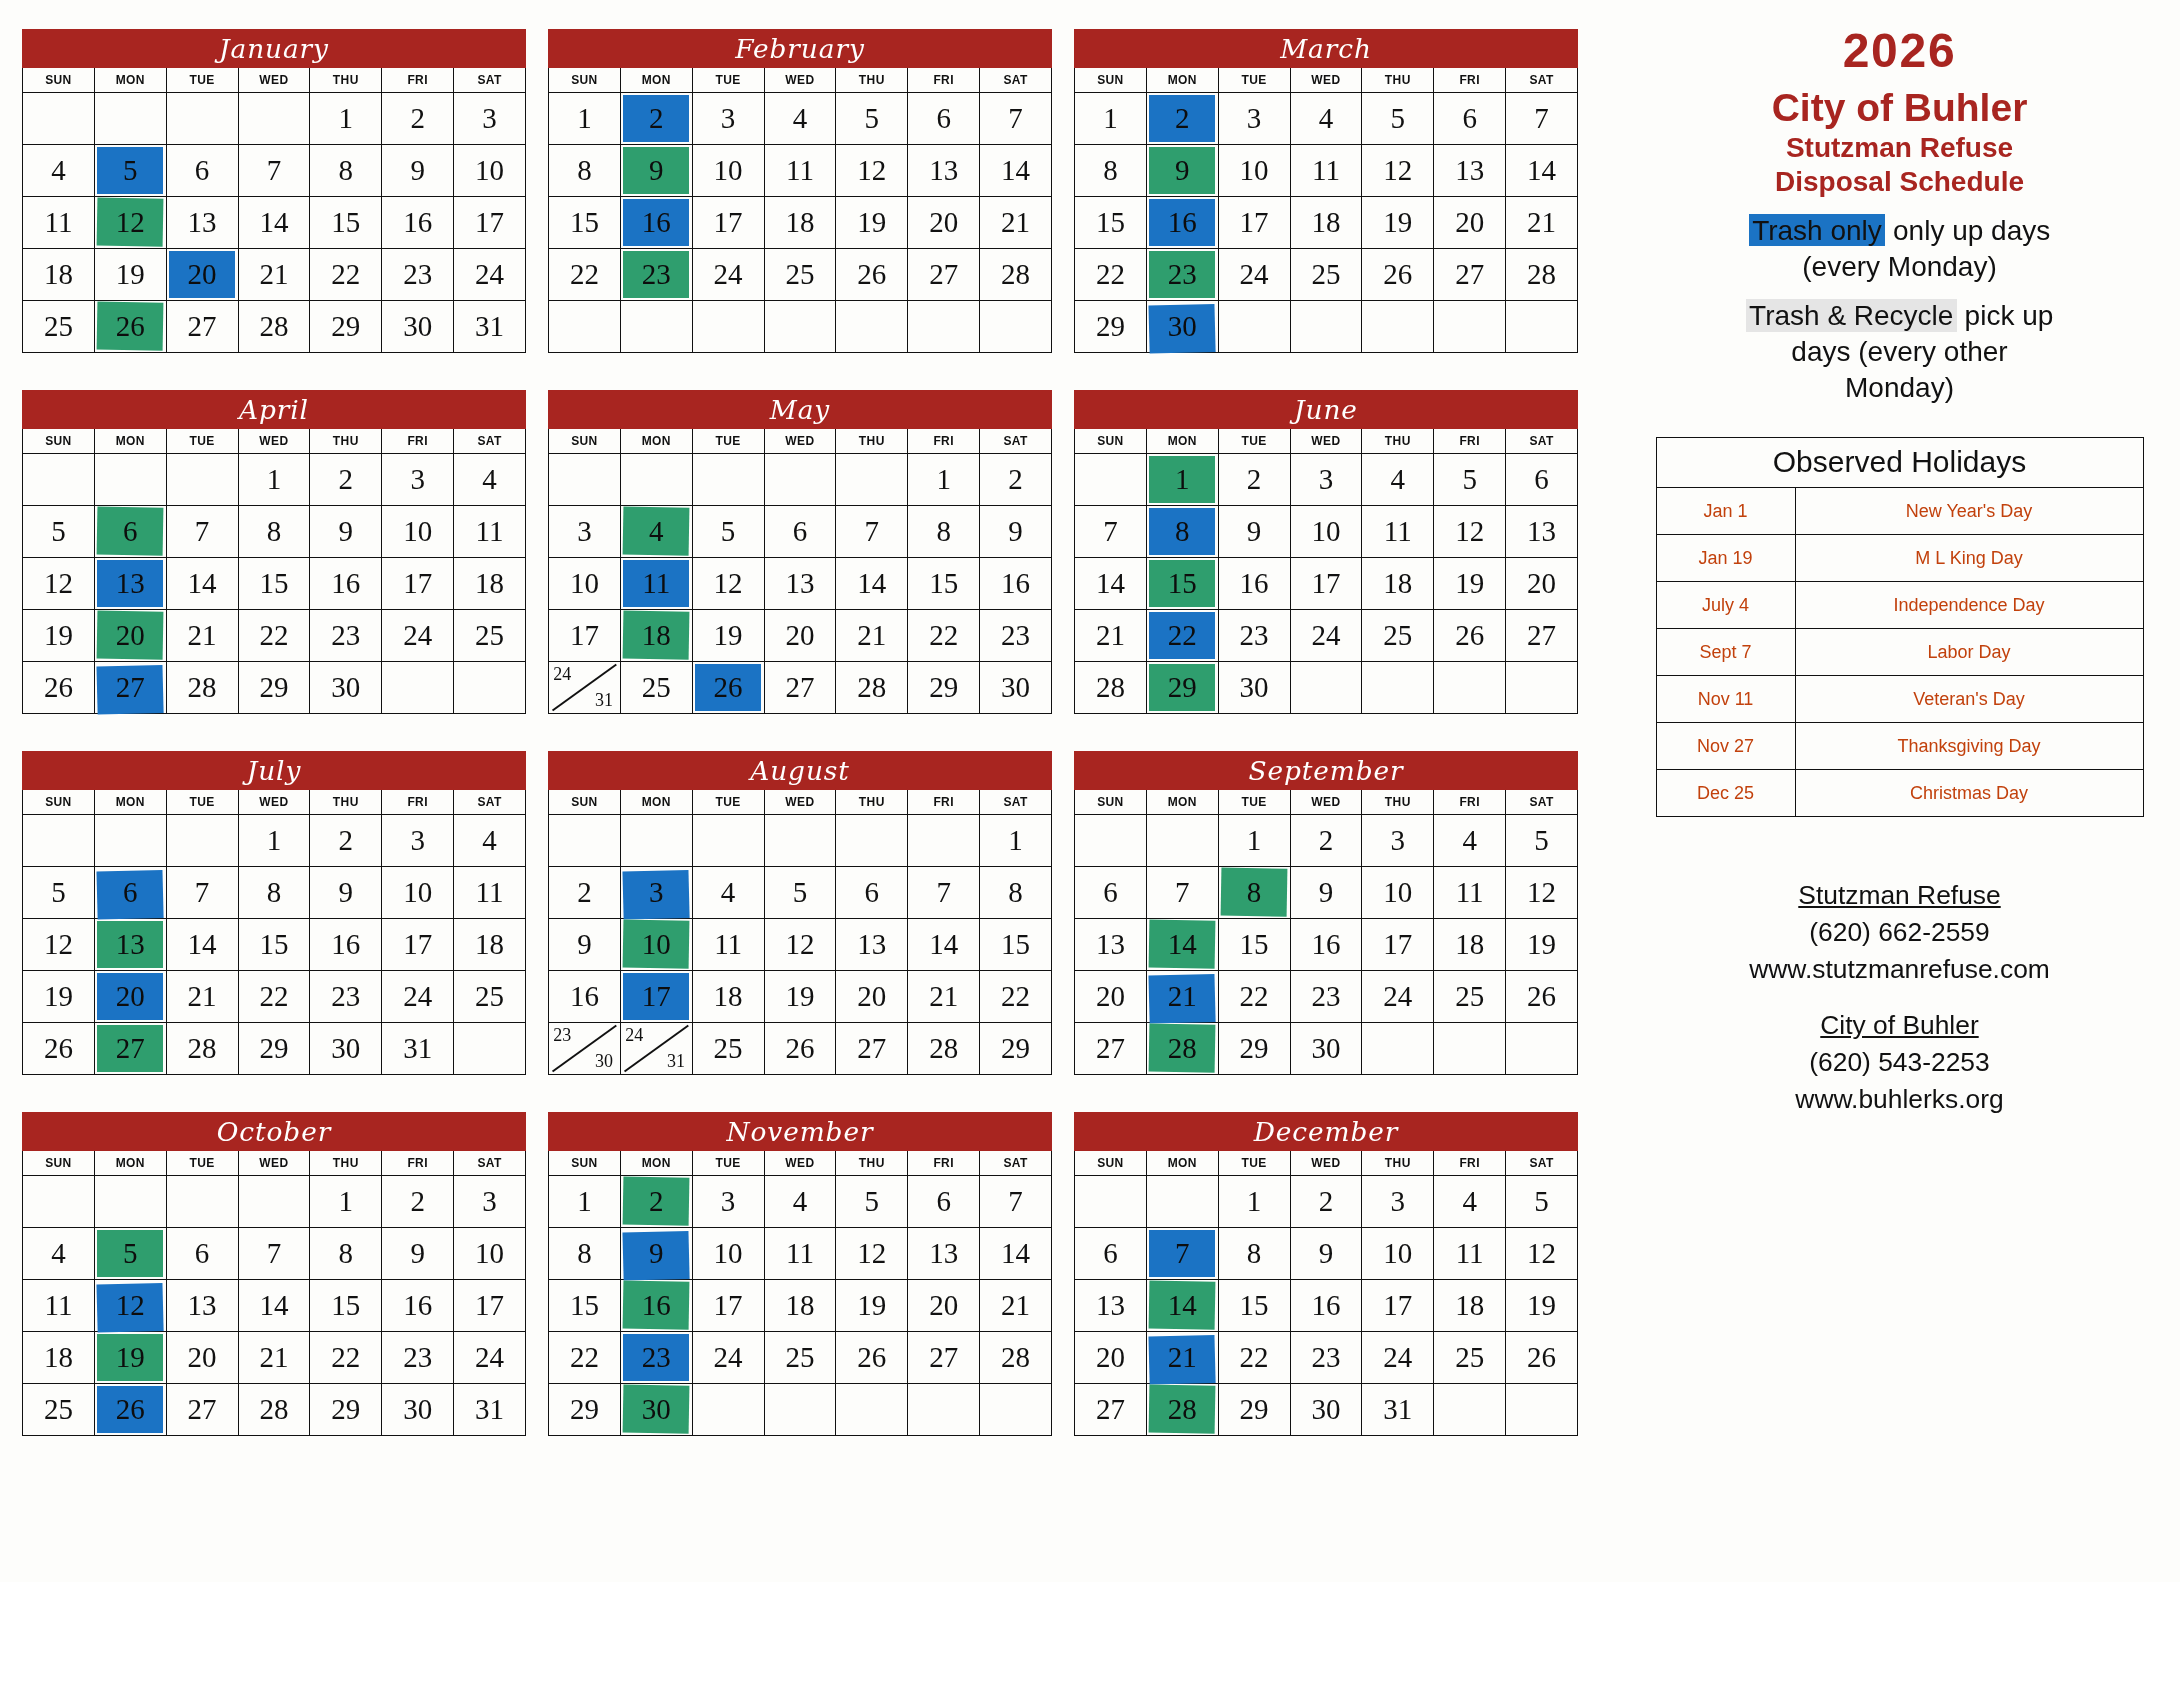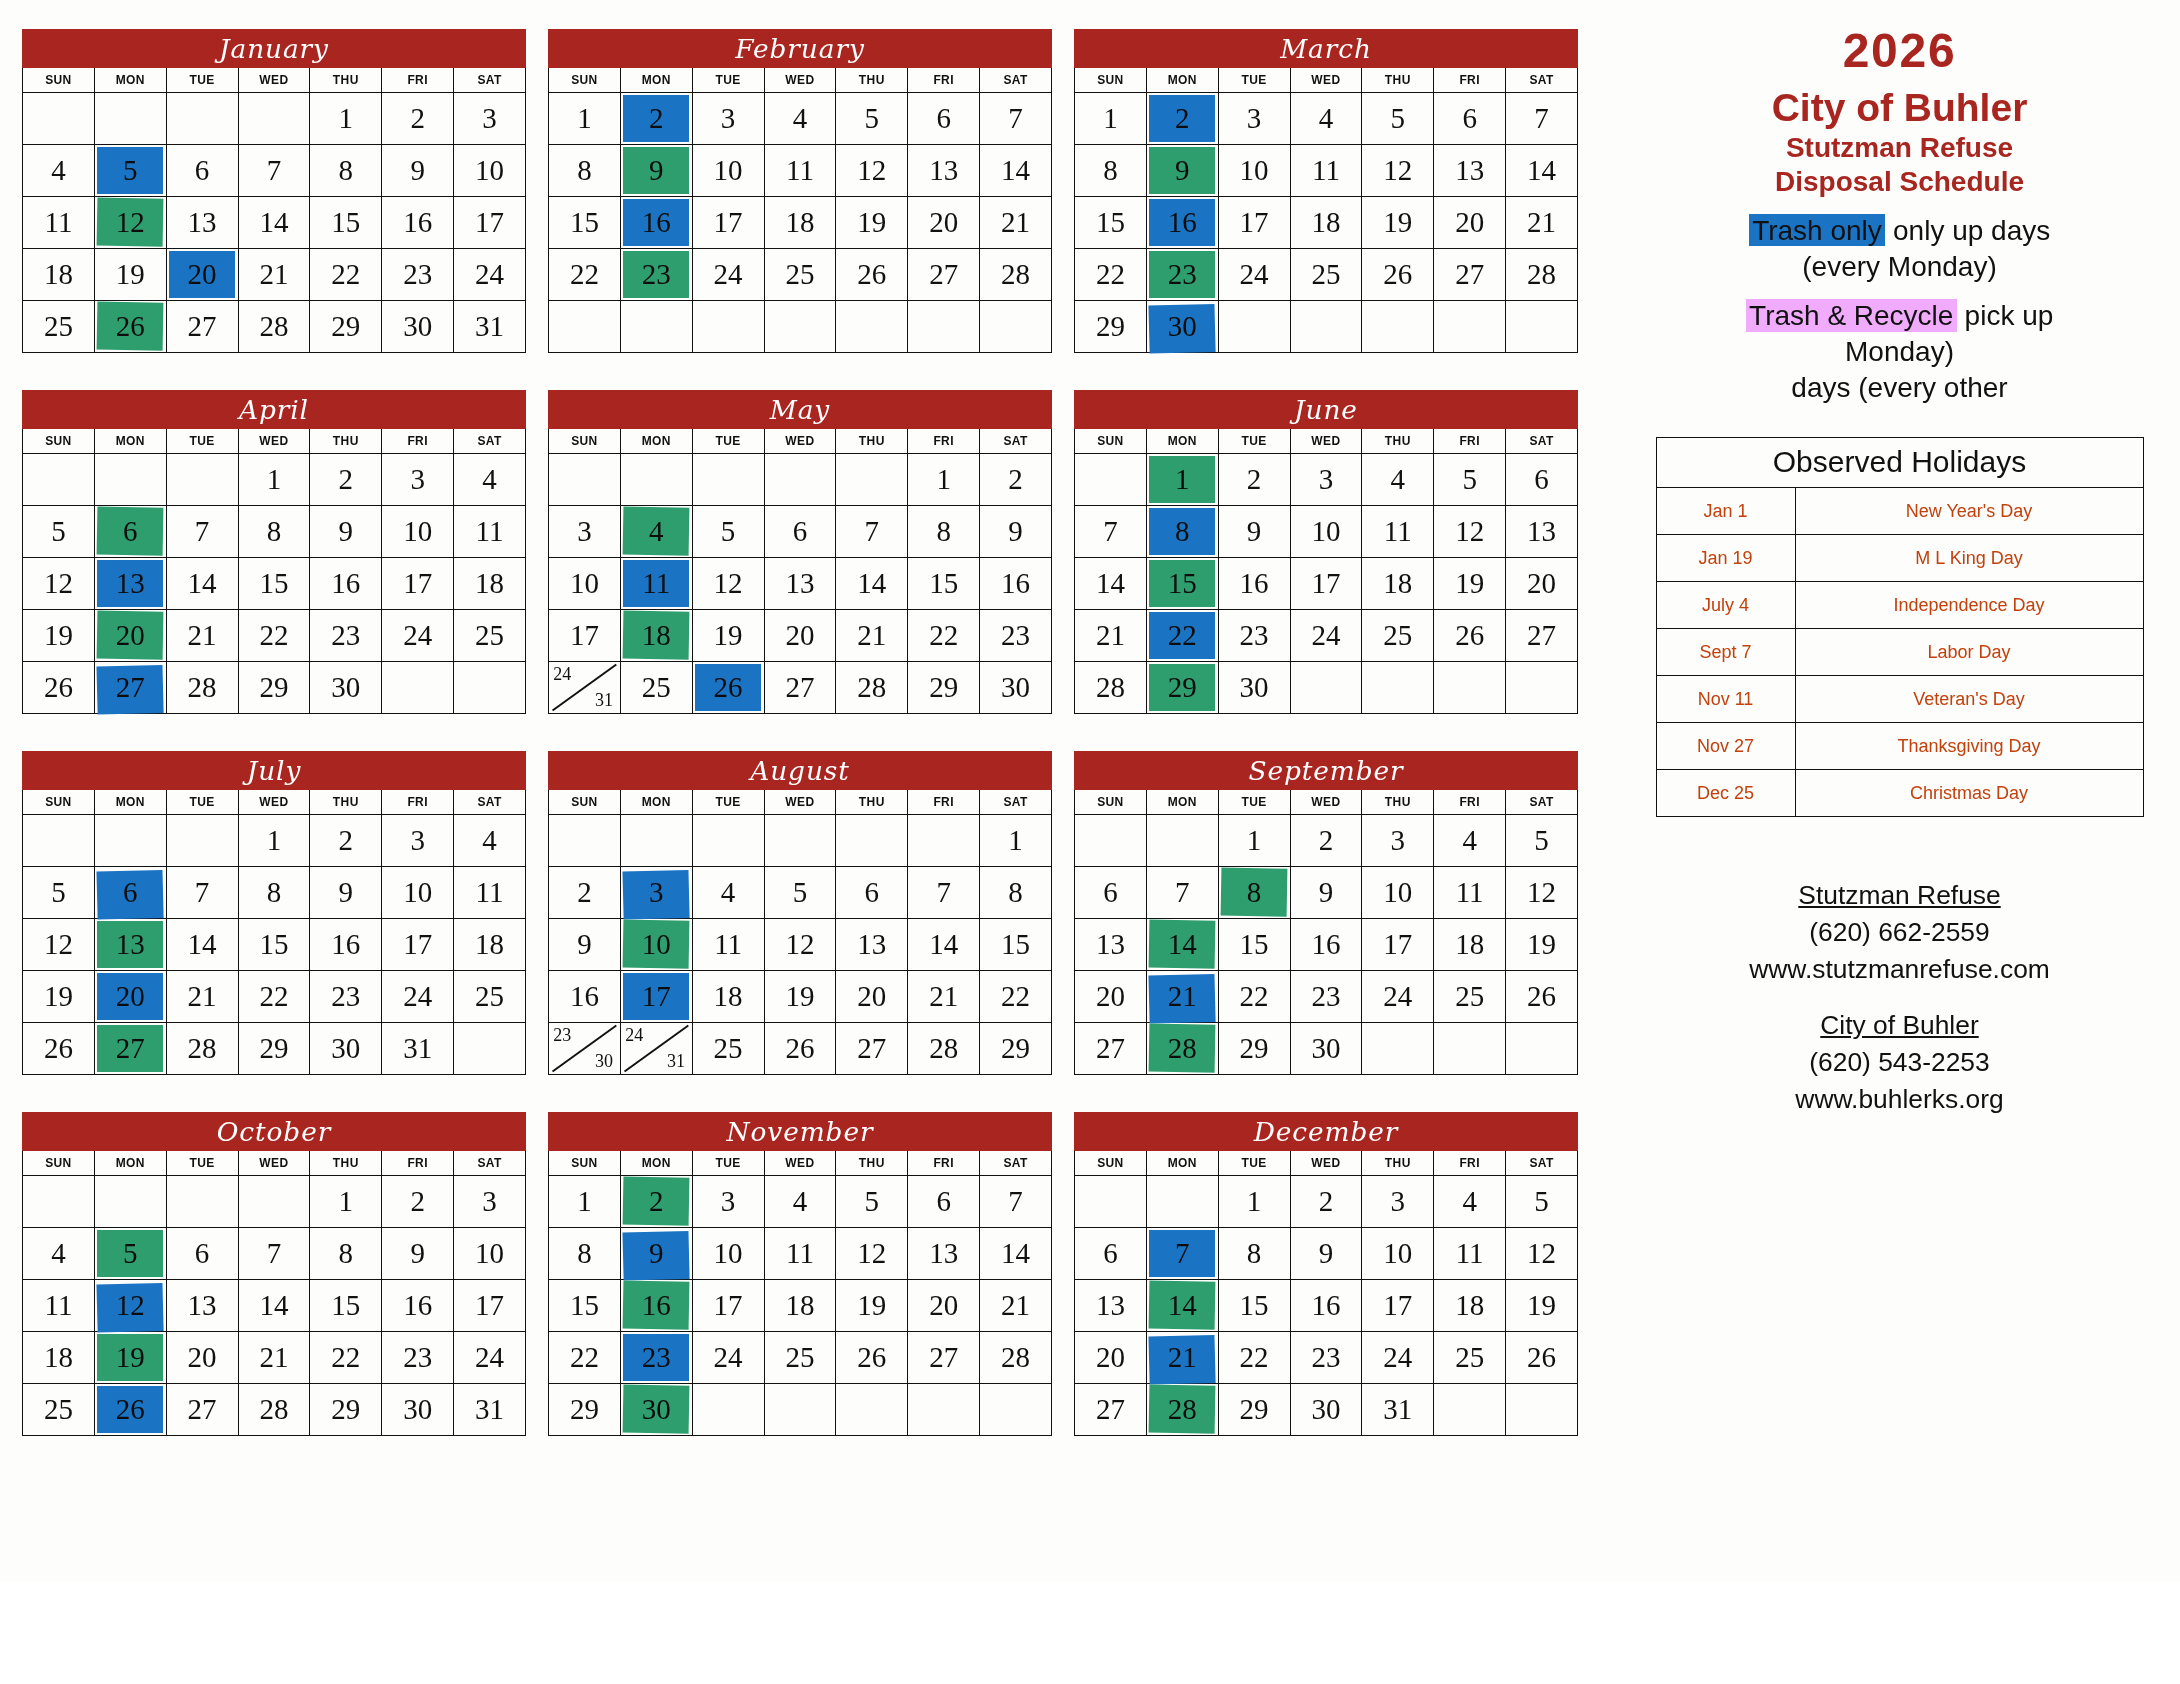--- a/index.html
+++ b/index.html
@@ -149,21 +149,21 @@
     font-size: 28px;
     line-height: 36px;
     color: #111;
     margin-top: 13.6px;
   }
   .legend .chip-blue {
     background: #1b73c4;
     padding: 0.9px 3.4px;
   }
   .legend .chip-green {
-    background: #f0abfc;
+    background: #e5e5e5;
     padding: 0.9px 3.4px;
   }
   .holidays {
     margin: 31px auto 0 auto;
     width: 486px;
     border: 1.7px solid #111;
   }
   .holidays-title {
     text-align: center;
     font-family: "Liberation Sans", sans-serif;
@@ -997,22 +997,22 @@
     <div class="sub">Stutzman Refuse</div>
     <div class="sub">Disposal Schedule</div>
 
     <div class="legend">
       <span class="chip-blue">Trash only</span><span> only up days</span>
       <div>(every Monday)</div>
     </div>
 
     <div class="legend">
       <span class="chip-green">Trash &amp; Recycle</span><span> pick up</span>
+      <div>days (every other</div>
       <div>Monday)</div>
-      <div>days (every other</div>
     </div>
 
     <div class="holidays">
       <div class="holidays-title">Observed Holidays</div>
       <table class="hol">
         <tbody id="hol-body">
             <tr>
               <td class="d">Jan 1</td>
               <td>New Year's Day</td>
             </tr>

